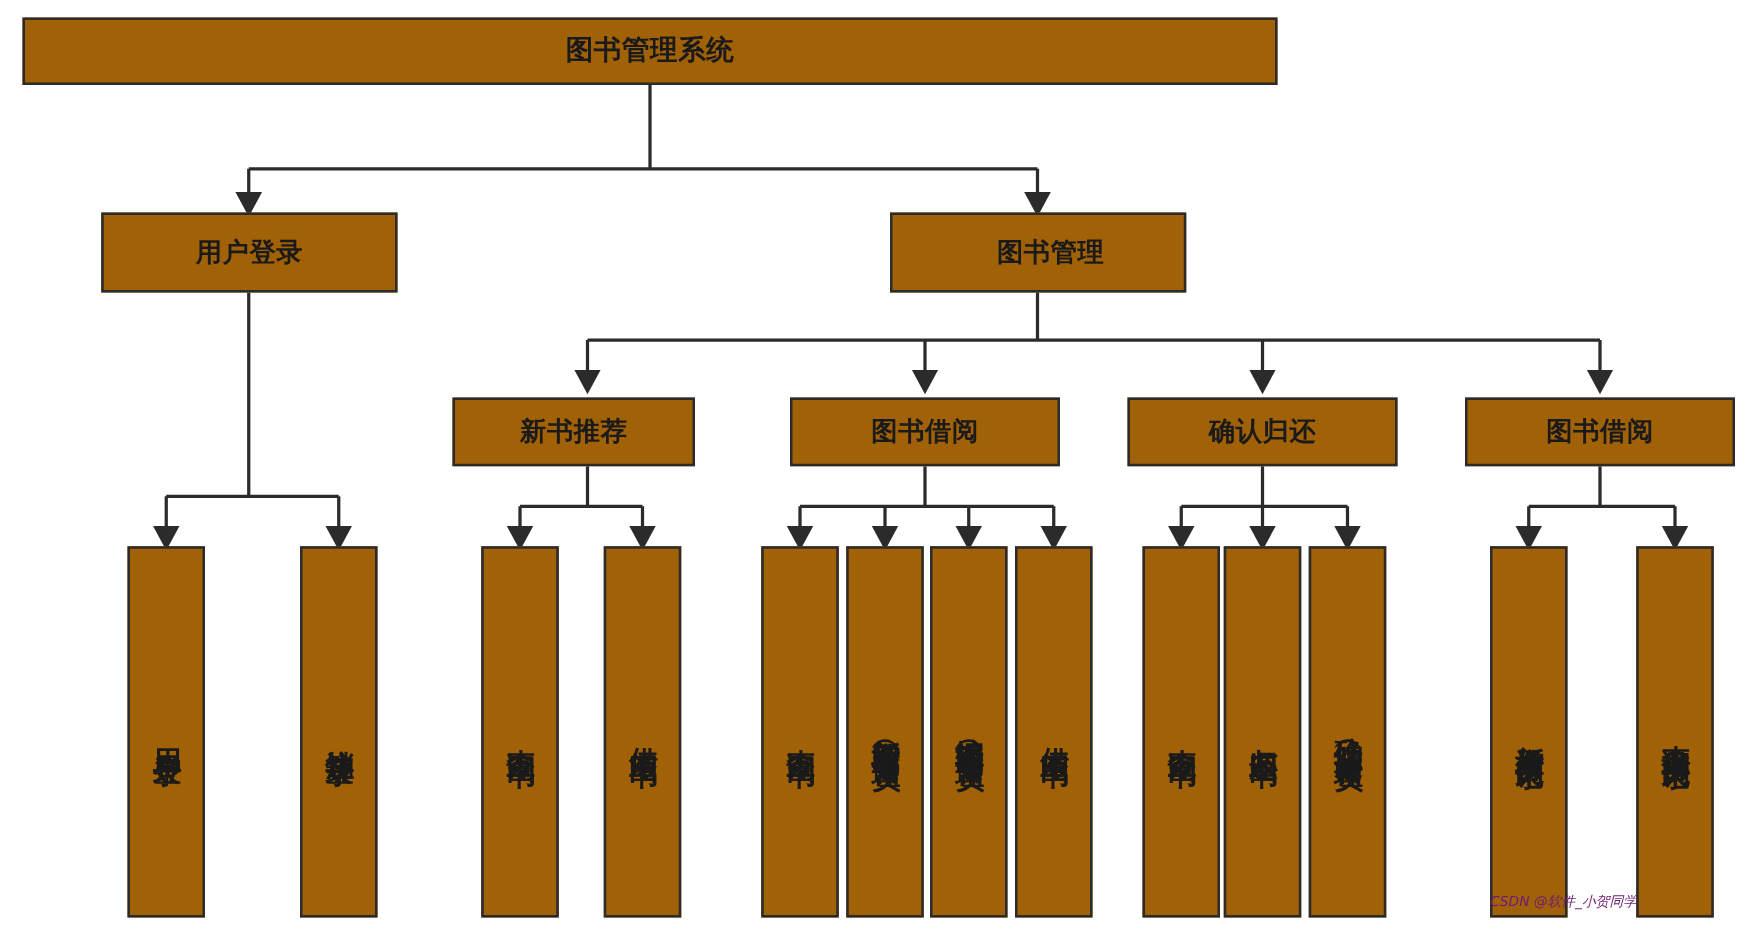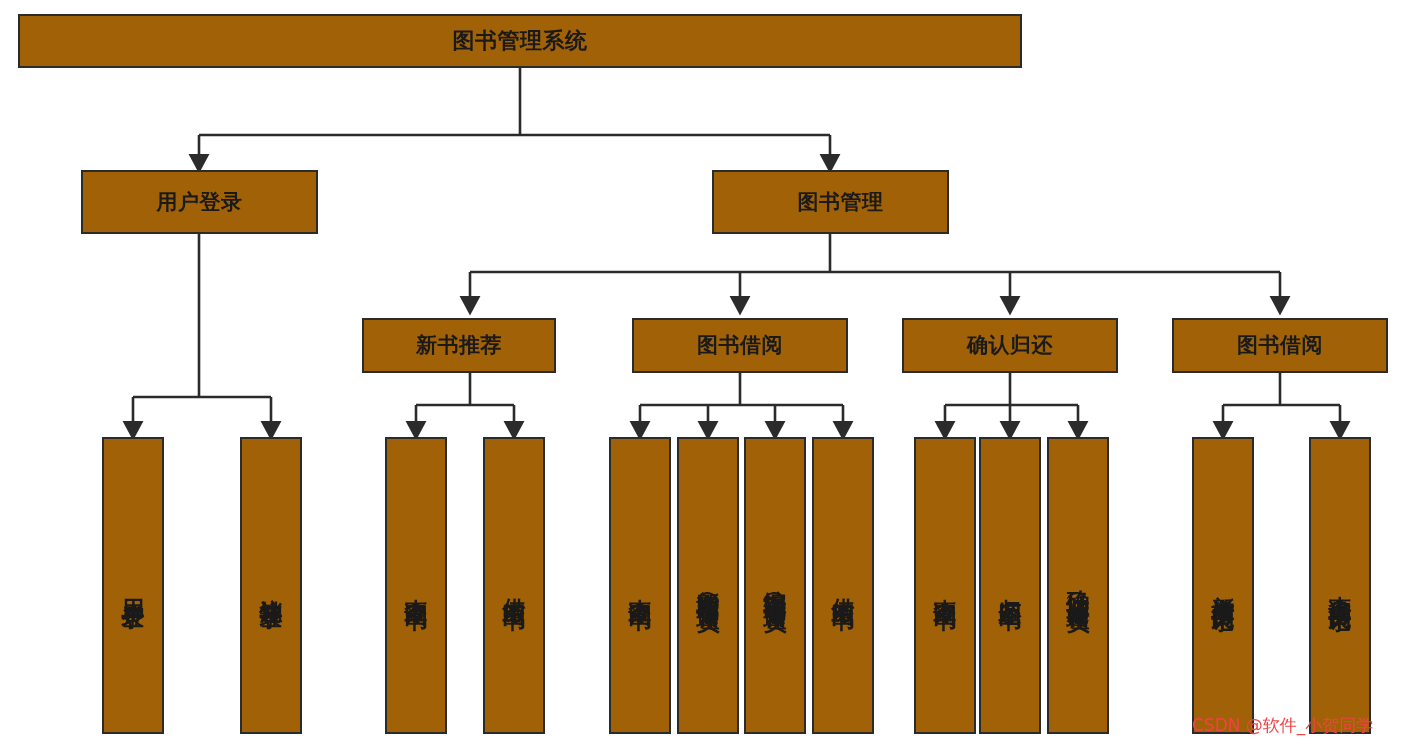--- a/index.html
+++ b/index.html
@@ -60,24 +60,25 @@
   .node.vert .node-label {
     writing-mode: vertical-rl;
     text-orientation: upright;
     font-size: 23px;
     line-height: 1.25;
     letter-spacing: 3px;
     white-space: nowrap;
   }
   .watermark {
     position: absolute;
-    font-size: 17px;
-    color: #ef4444;
+    font-size: 11px;
+    color: #701a75;
     white-space: nowrap;
     user-select: none;
+    font-style: italic;
   }
 </style>
 </head>
 <body>
 
 <div id="diagram-canvas">
 
   <svg id="edge-layer" viewBox="0 0 1405 747" width="1405" height="747" xmlns="http://www.w3.org/2000/svg">
     <defs>
       <marker id="arrowhead" markerWidth="9" markerHeight="9" refX="3.6" refY="4.5" orient="auto" markerUnits="strokeWidth">

